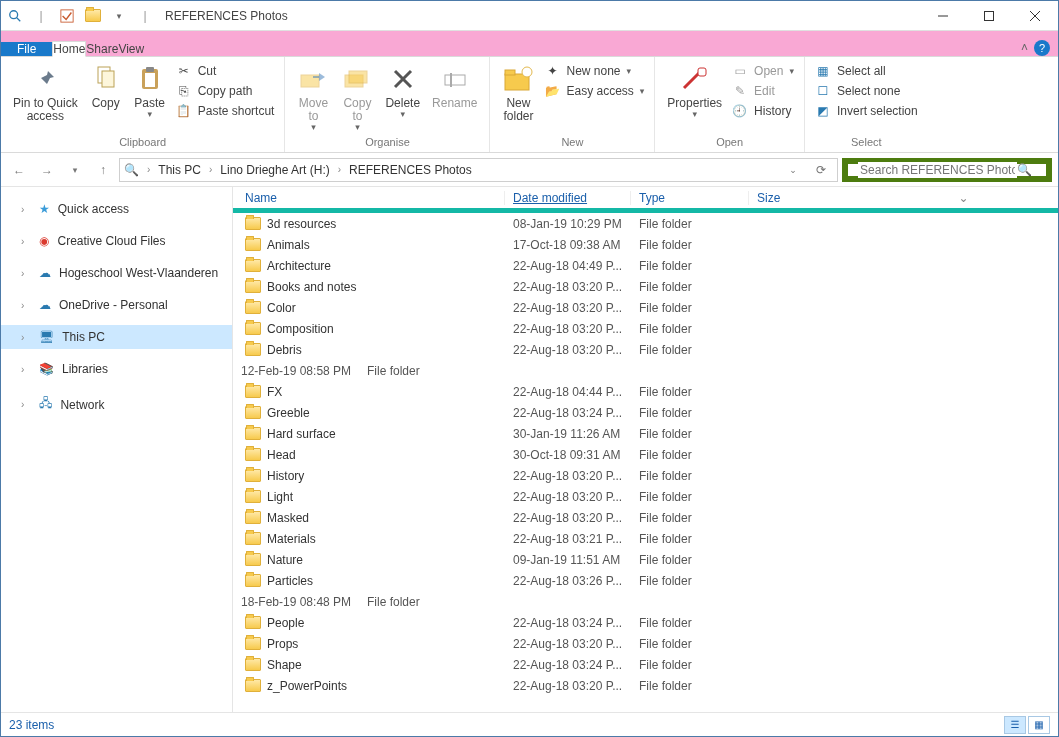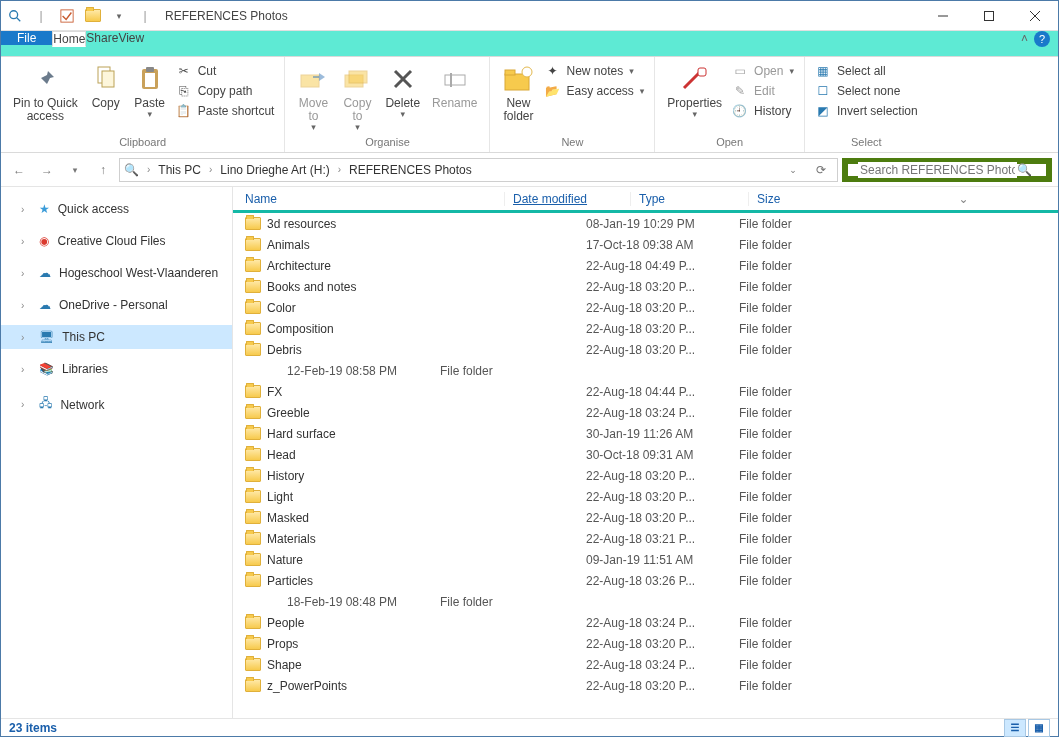--- a/index.html
+++ b/index.html
@@ -5,21 +5,21 @@
   * { box-sizing: border-box; }
   html, body { margin:0; padding:0; font-family: "Segoe UI", Arial, sans-serif; font-size:12px; color:#333; background:#fff; }
   .window { width:1059px; height:737px; border:1px solid #4c7aa8; display:flex; flex-direction:column; background:#fff; }
   
   .titlebar { height:30px; background:#fff; display:flex; align-items:center; border-bottom:1px solid #e0e0e0; }
   .qa-btn { width:24px; height:24px; display:flex; align-items:center; justify-content:center; margin-left:2px; }
   .titlebar .title { margin-left:8px; color:#444; }
   .win-ctrls { margin-left:auto; display:flex; }
   .win-btn { width:46px; height:30px; display:flex; align-items:center; justify-content:center; color:#555; }
   
-  .tabs { height:26px; display:flex; align-items:flex-start; border-bottom:1px solid #dadada; background:#5eead4; }
+  .tabs { height:26px; display:flex; align-items:flex-end; border-bottom:1px solid #dadada; background:#f9a8d4; }
   .tab-file { background:#1979ca; color:#fff; padding:0 16px; display:flex; align-items:center; }
   .tab { padding:0 0; display:flex; align-items:center; color:#444; }
   .tab.active { border:1px solid #dadada; border-bottom:1px solid #fff; background:#fff; margin-bottom:-1px; }
   .tab-help { margin-left:auto; display:flex; align-items:center; padding-right:8px; color:#666; gap:6px;}
   .help-circle { width:16px; height:16px; border-radius:50%; background:#1979ca; color:#fff; font-size:11px; display:flex; align-items:center; justify-content:center; }
   
   .ribbon { height:96px; background:#fff; border-bottom:1px solid #dadada; display:flex; }
   .rgroup { border-right:1px solid #e6e6e6; display:flex; flex-direction:column; }
   .rgroup-body { flex:1; display:flex; align-items:flex-start; padding:4px 6px 0 6px; }
   .rgroup-label { height:16px; text-align:center; font-size:11px; color:#777; padding-bottom:2px;}
@@ -38,35 +38,35 @@
   .search-box { width:210px; height:24px; border:6px solid #4d7c0f; display:flex; align-items:center; padding:0 14px; color:#888;justify-content:flex-end; }
   .search-box input { border:none; outline:none; flex:1; font-size:12px; color:#555; }
   
   .body { flex:1; display:flex; overflow:hidden; }
   .nav-pane { width:232px; border-right:1px solid #e5e5e5; padding:10px 0; }
   .nav-item { display:flex; align-items:center; gap:8px; padding:5px 10px 5px 20px; color:#333; }
   .nav-item.selected { background:#cce8ff; }
   .nav-item .exp { width:10px; color:#888; font-size:10px;}
   .nav-gap { height:8px; }
   .content { flex:1; display:flex; flex-direction:column; }
-  .col-headers { height:26px; border-bottom:3px solid #14b8a6; display:flex; align-items:center; color:#1a5fab; font-size:12px; }
+  .col-headers { height:26px; border-bottom:5px solid #14b8a6; display:flex; align-items:center; color:#1a5fab; font-size:12px; }
   .col-name { width:272px; padding-left:12px; border-right:1px solid #eee;}
   .col-date { width:126px; padding-left:8px; border-right:1px solid #eee;text-decoration:underline;}
   .col-type { width:118px; padding-left:8px; border-right:1px solid #eee;}
   .col-size { width:120px; padding-left:8px; }
   .rows { flex:1; overflow-y:auto; }
-  .row { display:flex; align-items:center; height:21px;gap:27px; }
+  .row { display:flex; align-items:center; height:21px; }
   .rc-name { width:272px; padding-left:12px; display:flex; align-items:center; gap:6px;}
-  .rc-date { width:126px; padding-left:8px; color:#555;margin-left:46px;}
+  .rc-date { width:126px; padding-left:8px; color:#555;}
   .rc-type { width:118px; padding-left:8px; color:#555;}
   .rc-size { width:120px; padding-left:8px;}
   .folder-ico { width:16px; height:13px; background:linear-gradient(#ffe9a8,#f7ca4d); border:1px solid #e0b03a; border-radius:1px; position:relative;}
   .folder-ico::before { content:""; position:absolute; top:-3px; left:0; width:6px; height:3px; background:#f7ca4d; border:1px solid #e0b03a; border-bottom:none; border-radius:1px 1px 0 0;}
   
-  .statusbar { height:18px; border-top:1px solid #e5e5e5; display:flex; align-items:center; padding:0 8px; color:#1a5fab;font-weight:bold; }
+  .statusbar { height:24px; border-top:1px solid #e5e5e5; display:flex; align-items:center; padding:0 8px; color:#1a5fab; }
   .view-toggles { margin-left:auto; display:flex; gap:2px; }
   .vt { width:22px; height:18px; border:1px solid #a8c8e4; display:flex; align-items:center; justify-content:center; font-size:10px;}
   .vt.active { background:#cce8ff; }
   svg { display:block; }
   .gray { color:#999; }
 </style>
 </head>
 <body>
 
 <div class="window">
@@ -229,21 +229,21 @@
                 <rect x="2" y="4" width="10" height="5" fill="#f7ca4d" stroke="#d9a836"></rect>
                 <circle cx="24" cy="6" r="5" fill="#fff" stroke="#e3b94f"></circle>
               </svg>
             </div>
           <div style="white-space:pre-line;">New
 folder</div>
         </div>
         <div class="mini-list">
           <div class="mini-item">
               <span class="mi">✦</span>
-              <span>New notes</span>
+              <span>New none</span>
               <span class="caret-down"> ▾</span>
             </div>
           <div class="mini-item">
               <span class="mi">📂</span>
               <span>Easy access</span>
               <span class="caret-down"> ▾</span>
             </div>
         </div>
       </div>
       <div class="rgroup-label">New</div>

